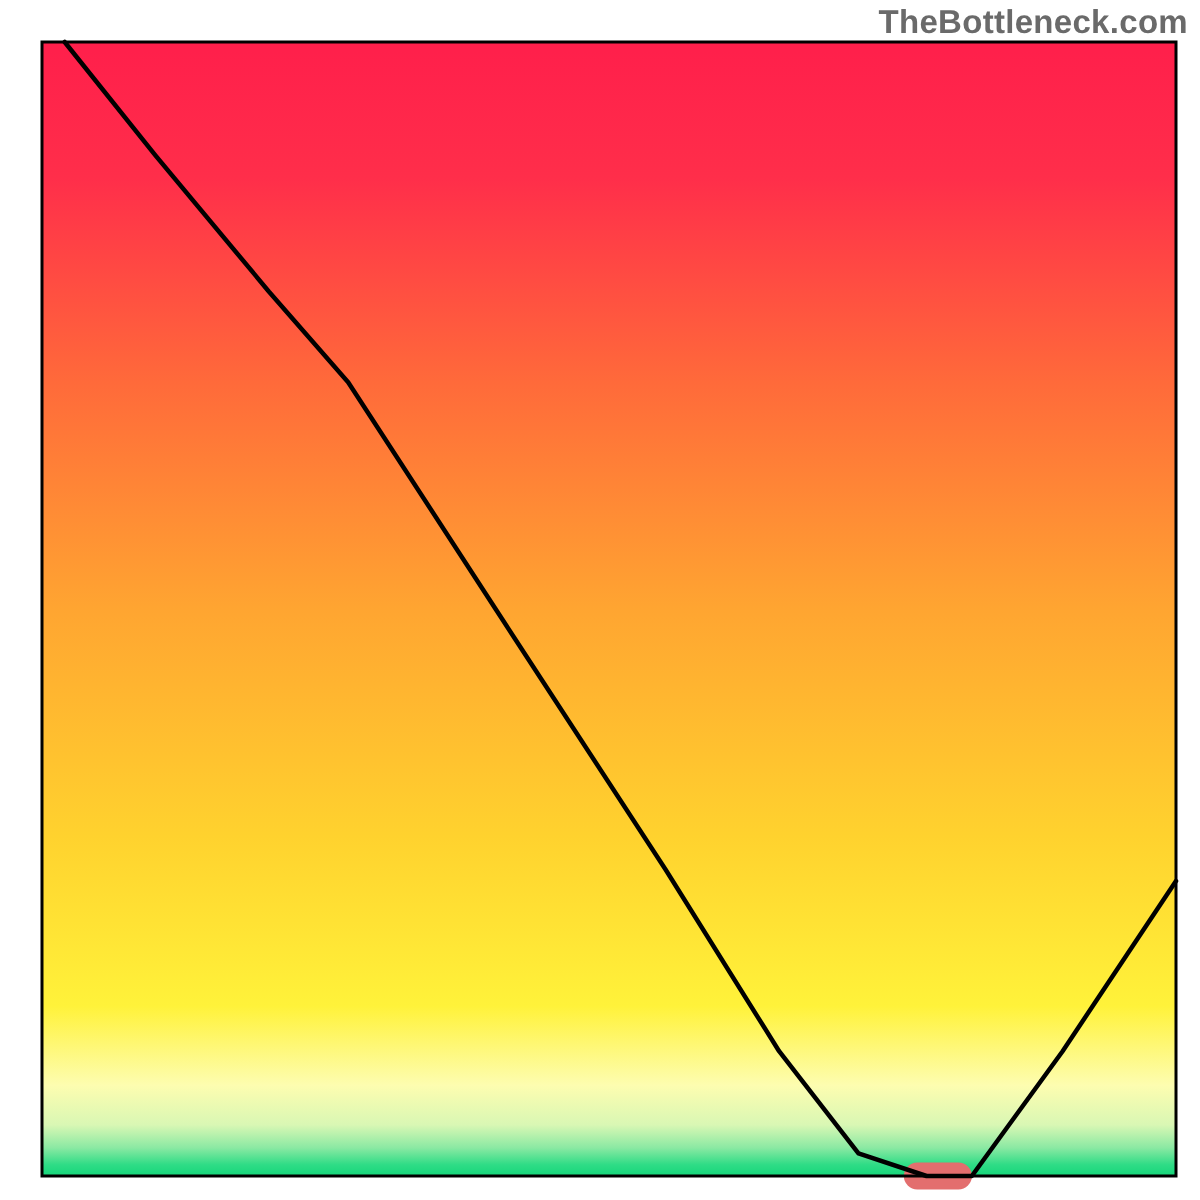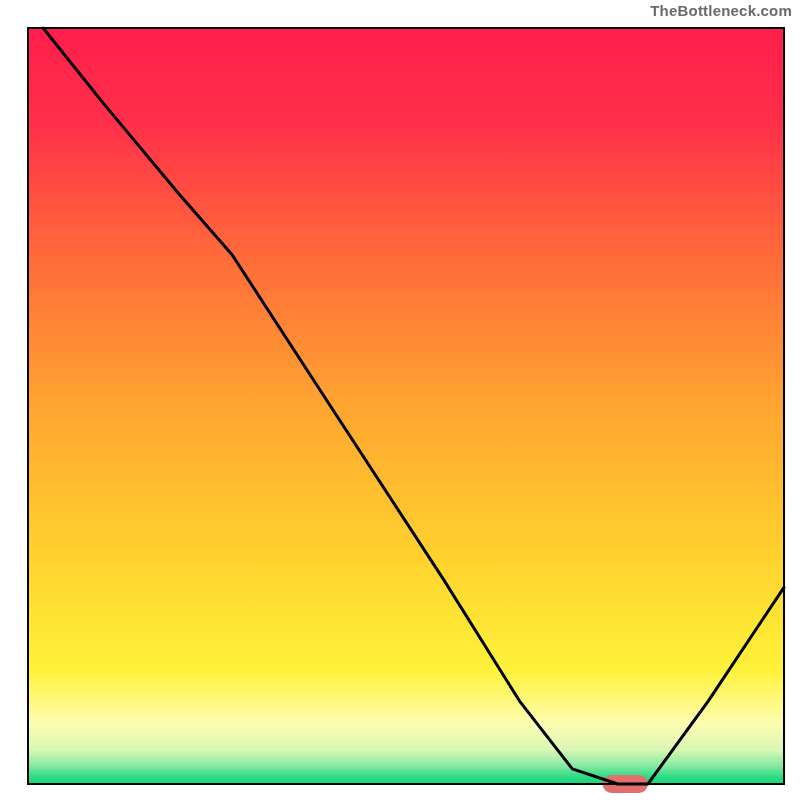--- a/index.html
+++ b/index.html
@@ -12,21 +12,21 @@
   }
   .container {
     position: relative;
     width: 800px;
     height: 800px;
   }
   .watermark {
     position: absolute;
     top: 2px;
     right: 8px;
-    font-size: 15px;
+    font-size: 22px;
     font-weight: bold;
     color: #6a6a6a;
     letter-spacing: 0.2px;
     user-select: none;
   }
   svg {
     position: absolute;
     left: 0;
     top: 0;
   }

